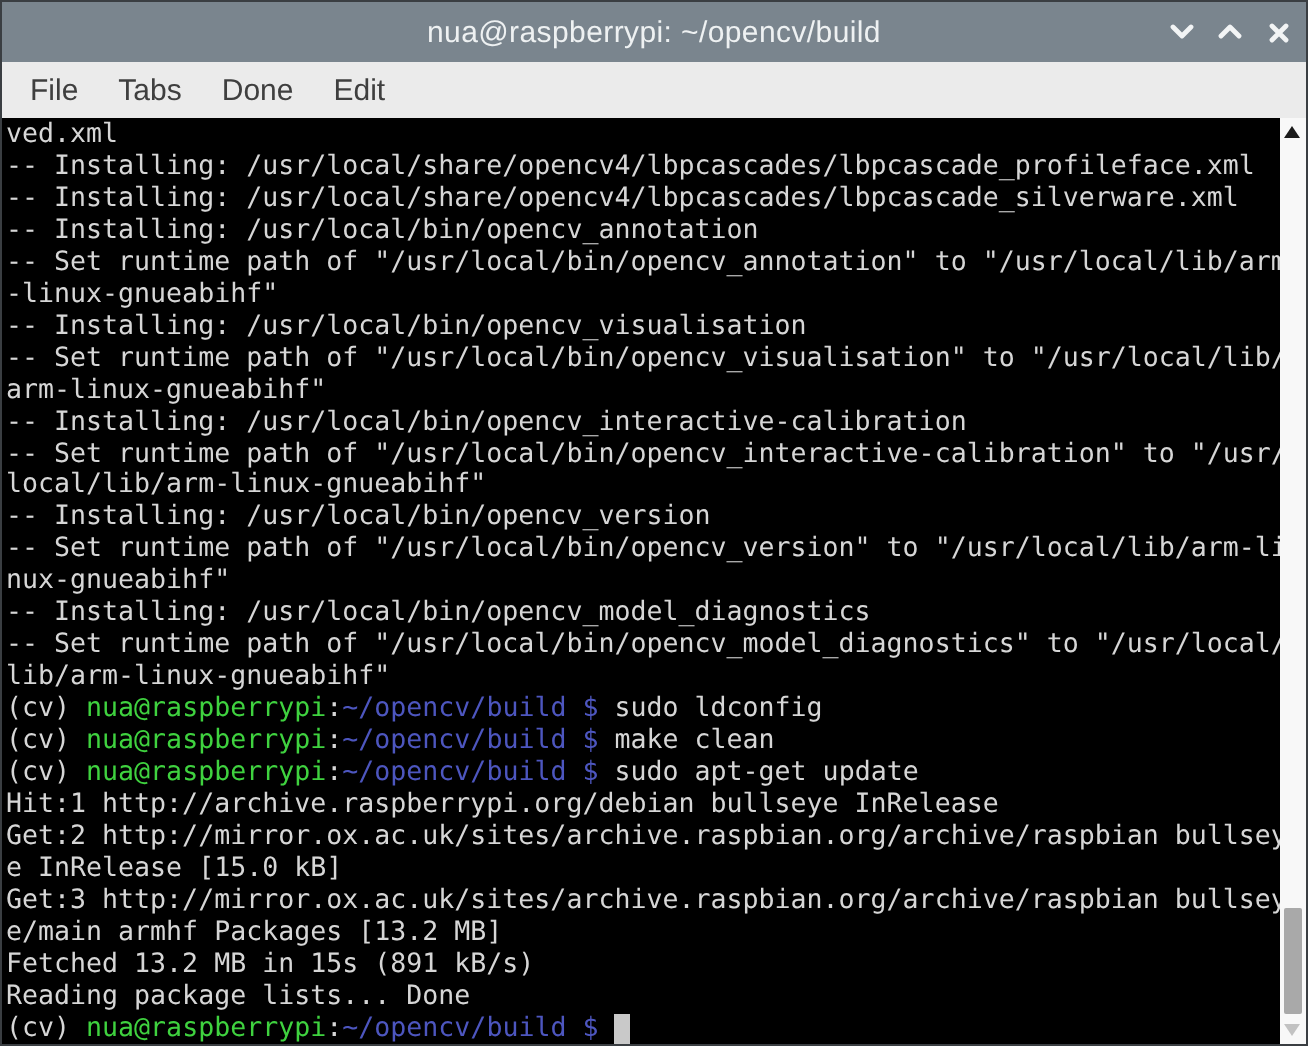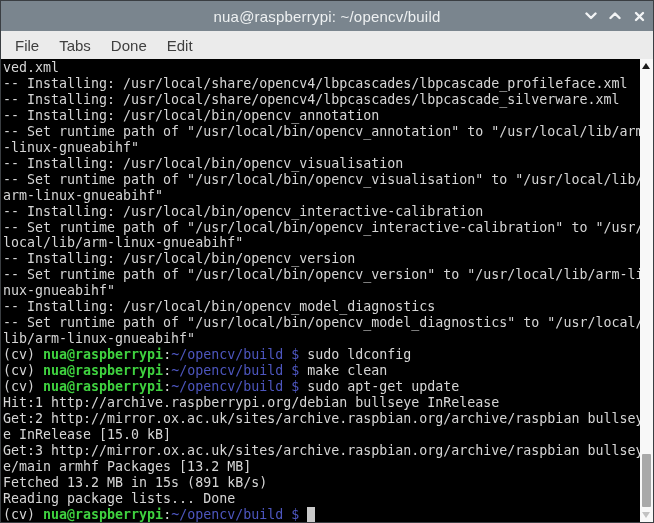--- a/index.html
+++ b/index.html
@@ -45,21 +45,21 @@
     overflow:hidden;
   }
   .term-text{
     position:absolute;left:2px;top:1px;right:13px;bottom:0;
     font-family:"DejaVu Sans Mono",monospace;
     font-size:13.3px;line-height:15.95px;
     color:var(--fg,#d6d6d6);
     white-space:pre;overflow:hidden;
   }
   .seg-fg{color:var(--fg,#d6d6d6);}
-  .seg-green{color:var(--green,#3fd23f);font-weight:bold;}
+  .seg-green{color:var(--green,#3fd23f);font-weight:normal;}
   .seg-blue{color:var(--blue,#4d56bf);font-weight:normal;}
   .seg-cursor{background:var(--cursor,#c9c9c9);color:transparent;}
   
   .scrollbar{
     position:absolute;top:0;right:0;width:13px;height:100%;
     background:#f8f8f8;
   }
   .sb-up{
     position:absolute;top:4px;left:2px;
     width:0;height:0;

